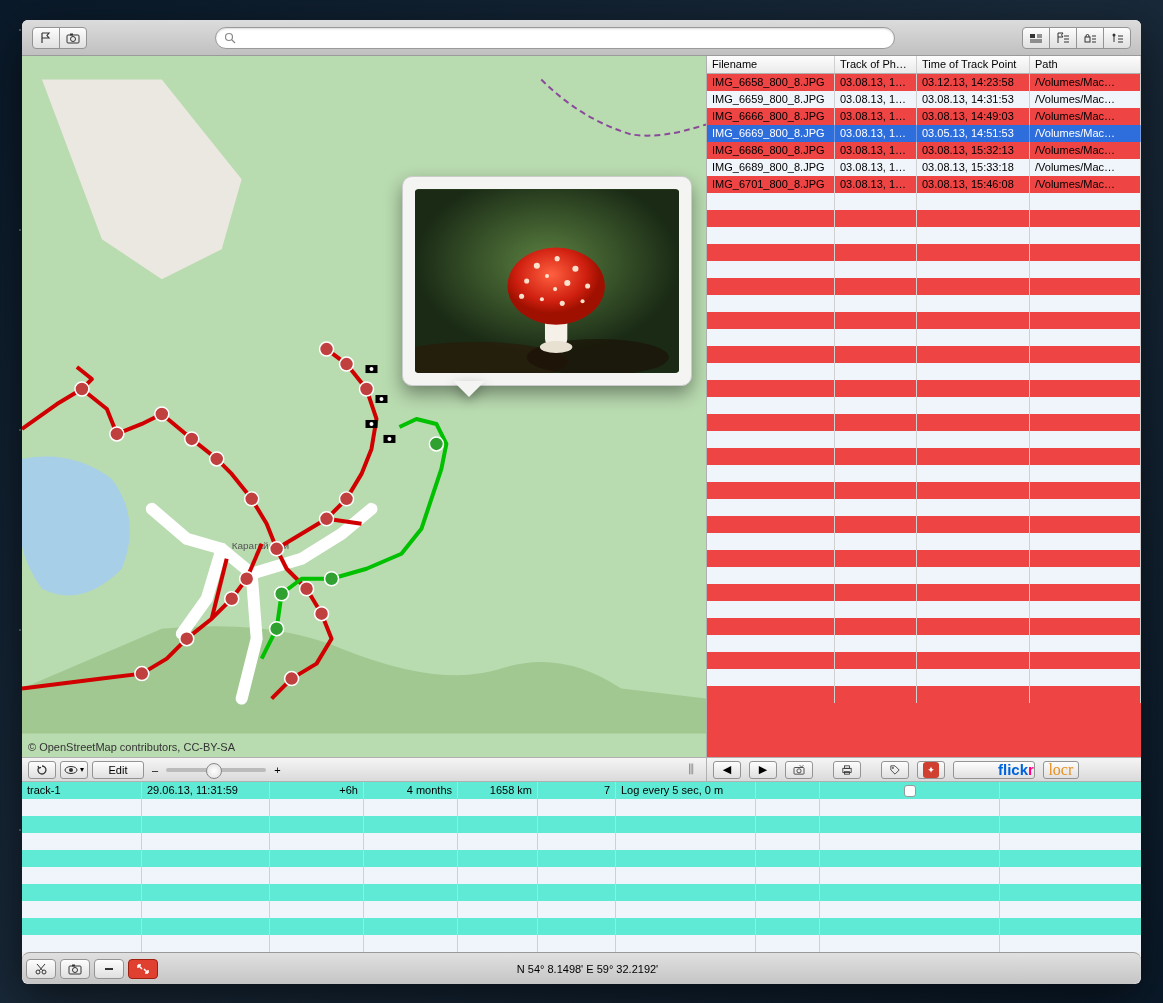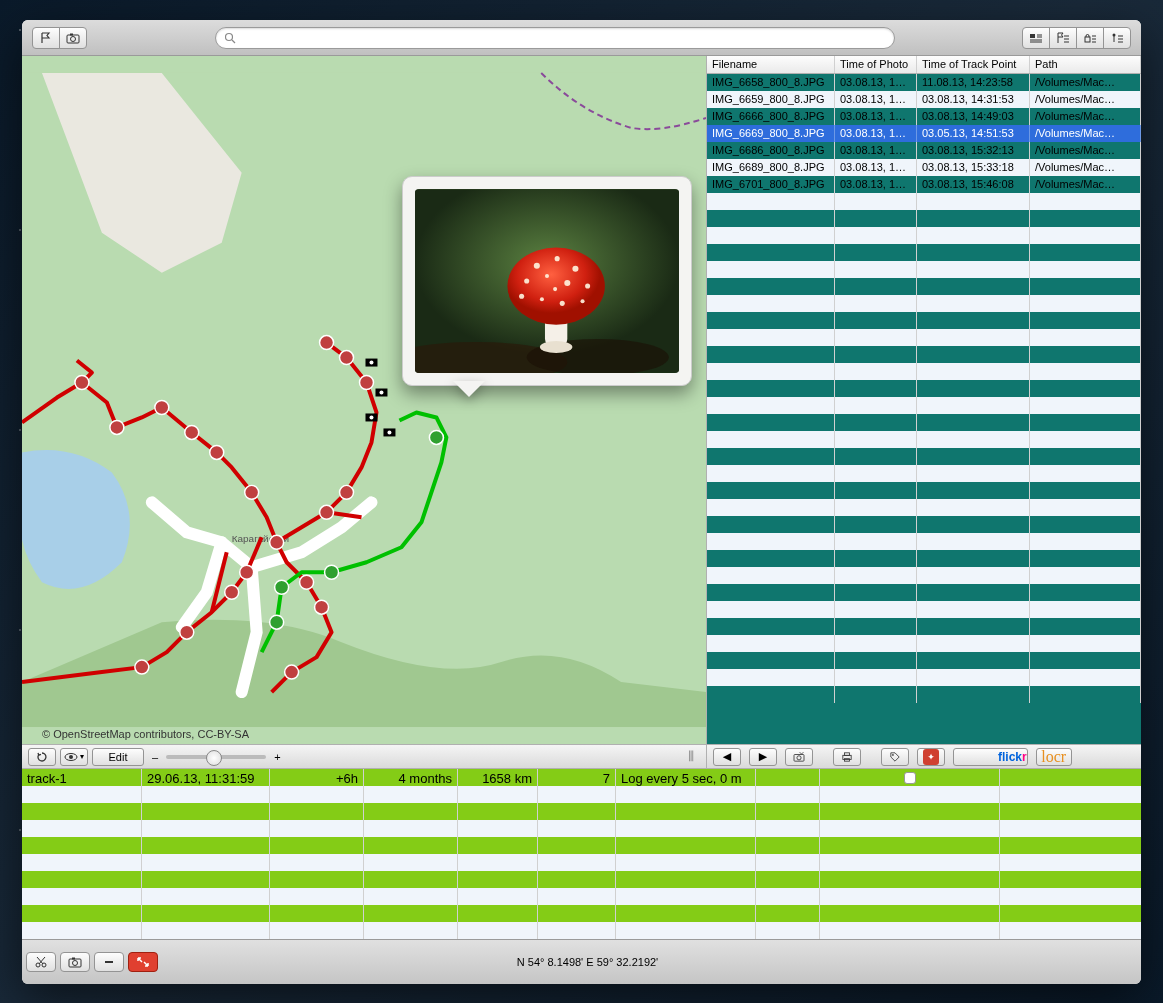--- a/index.html
+++ b/index.html
@@ -21,66 +21,66 @@
 .segbtns .tbtn:first-child { border-radius: 4px 0 0 4px; margin-left: 0; }
 .segbtns .tbtn:last-child { border-radius: 0 4px 4px 0; }
 .searchwrap { flex: 1; display: flex; justify-content: center; }
 .search { width: 680px; height: 22px; border-radius: 11px; border: 1px solid #9a9a9a; background: white; display: flex; align-items: center; padding: 0 8px; box-shadow: inset 0 1px 2px rgba(0,0,0,0.15); }
 .search svg { width: 12px; height: 12px; color: #888; }
 .search input { border: none; outline: none; flex: 1; font-size: 11px; margin-left: 6px; background: transparent; }
 .main { flex: 1; display: flex; min-height: 0; }
 .mapcol { width: 685px; display: flex; flex-direction: column; border-right: 1px solid #b0b0b0; }
 .map { flex: 1; position: relative; overflow: hidden; background: #b9dbb0; }
 .mapsvg { position: absolute; inset: 0; width: 100%; height: 100%; }
-.attrib { position: absolute; bottom: 4px; left: 20px; font-size: 11px; color: #333; }
+.attrib { position: absolute; bottom: 4px; left: 6px; font-size: 11px; color: #333; }
 .popup { position: absolute; left: 380px; top: 120px; width: 290px; height: 210px; background: #f4f4f2; border: 1px solid #ccc; border-radius: 10px; box-shadow: 0 8px 18px rgba(0,0,0,0.4); padding: 12px; }
 .popup::after { content: ''; position: absolute; bottom: -28px; left: 50px; width: 0; height: 0; border: 16px solid transparent; border-top-color: #f4f4f2; filter: drop-shadow(0 4px 6px rgba(0,0,0,0.3)); }
 .mushimg { width: 100%; height: 100%; border-radius: 4px; overflow: hidden; position: relative; background: linear-gradient(#2a4020, #1a3015); }
 .mushsvg { width: 100%; height: 100%; }
-.sidecol { flex: 1; display: flex; flex-direction: column; background: #0f766e; }
+.sidecol { flex: 1; display: flex; flex-direction: column; background: #ef4444; }
 .thead { display: flex; height: 18px; background: linear-gradient(#fdfdfd, #eaeaea); border-bottom: 1px solid #b0b0b0; font-size: 11px; }
 .thead > div, .trow > div { border-right: 1px solid #d0d0d0; padding: 2px 5px; overflow: hidden; text-overflow: ellipsis; white-space: nowrap; }
 .c-fname { width: 128px; }
 .c-tphoto { width: 82px; }
 .c-ttrack { width: 113px; }
 .c-path { flex: 1; }
 .tbody { flex: 1; overflow: auto; font-size: 11px; }
 .trow { display: flex; height: 17px; }
 .trow:nth-child(even) { background: #f0f5fb; }
 .trow.selected { background: #2e6ddc; color: white; }
 .trow.selected > div { border-right-color: rgba(255,255,255,0.3); }
 .mapbar { height: 24px; background: linear-gradient(#f5f5f5, #dadada); border-top: 1px solid #b0b0b0; display: flex; align-items: center; padding: 0 6px; gap: 0; font-size: 11px; }
 .smallbtn { height: 18px; min-width: 28px; background: linear-gradient(#fdfdfd,#e0e0e0); border: 1px solid #949494; border-radius: 3px; display: flex; align-items: center; justify-content: center; margin-left: 4px; font-size: 11px; }
 .smallbtn:first-child { margin-left: 0; }
 .zoomslider { display: flex; align-items: center; gap: 8px; margin-left: 8px; flex: 1; }
 .slider { width: 100px; height: 4px; background: #bbb; border-radius: 2px; position: relative; }
 .slider::after { content: ''; position: absolute; left: 40%; top: -5px; width: 14px; height: 14px; background: radial-gradient(#fff,#ddd); border: 1px solid #888; border-radius: 50%; }
 .sidebar { height: 24px; background: linear-gradient(#f5f5f5,#dadada); border-top: 1px solid #b0b0b0; display: flex; align-items: center; padding: 0 6px; gap: 4px; }
 .sidebar .smallbtn svg { width: 12px; height: 10px; }
-.flickr { font-family: Arial; font-weight: bold; font-size: 12px; margin-left: 44px; }
+.flickr { font-family: Arial; font-weight: bold; font-size: 15px; margin-left: 44px; }
 .flickr .fb { color: #0063dc; } .flickr .fp { color: #ff0084; }
 .locr { font-family: serif; font-size: 16px; color: #e89020; }
 .gpicon { width: 16px; height: 16px; background: #d04030; border-radius: 3px; display: flex; align-items: center; justify-content: center; color: white; font-size: 9px; }
 .bottomarea { display: flex; flex-direction: column; border-top: 1px solid #b0b0b0; }
 .bthead { display: flex; height: 18px; background: linear-gradient(#fdfdfd,#eaeaea); border-bottom: 1px solid #b0b0b0; font-size: 11px; }
 .bthead > div, .btr > div { border-right: 1px solid #d0d0d0; padding: 2px 5px; overflow: hidden; text-overflow: ellipsis; white-space: nowrap; }
 .bc-name { width: 120px; }
 .bc-time { width: 128px; }
 .bc-tz { width: 94px; text-align: right; }
 .bc-dur { width: 94px; text-align: right; }
 .bc-len { width: 80px; text-align: right; }
 .bc-pc { width: 78px; text-align: right; }
 .bc-desc { width: 140px; }
 .bc-tags { width: 64px; }
 .bc-sync { width: 180px; text-align: center; }
-.btbody { height: 170px; overflow: auto; font-size: 13px; background: #84cc16; }
+.btbody { height: 170px; overflow: auto; font-size: 11px; background: #5eead4; }
 .btr { display: flex; height: 17px; }
 .btr:nth-child(even) { background: #f0f5fb; }
 .sync-cb { width: 12px; height: 12px; border: 1px solid #999; border-radius: 3px; background: white; display: inline-block; margin-top: 1px; }
-.statusbar { height: 45px; background: linear-gradient(#e0e0e0,#c5c5c5); border-top: 1px solid #9a9a9a; display: flex; align-items: center; padding: 0 4px; justify-content: space-between; font-size: 11px; }
+.statusbar { height: 32px; background: linear-gradient(#e0e0e0,#c5c5c5); border-top: 1px solid #9a9a9a; display: flex; align-items: center; padding: 0 4px; justify-content: space-between; font-size: 11px; border-radius: 8px; }
 .statusbtns { display: flex; gap: 4px; }
 .statusbar .tbtn { min-width: 30px; height: 20px; }
 .redbtn { background: #e04030; border: 1px solid #a02010; }
 .redbtn svg { fill: white; }
 .handle { width: 12px; height: 24px; display: flex; align-items: center; color: #888; font-size: 14px; letter-spacing: -2px; }
 </style>
 </head>
 <body>
 <div class="stars"></div>
 
@@ -280,29 +280,29 @@
           <div class="slider"></div>
           <span>+</span>
         </div>
         <div class="handle">⦀</div>
       </div>
     </div>
 
     <div class="sidecol">
       <div class="thead">
         <div class="c-fname">Filename</div>
-        <div class="c-tphoto">Time of Photo</div>
+        <div class="c-tphoto">Track of Photo</div>
         <div class="c-ttrack">Time of Track Point</div>
         <div class="c-path">Path</div>
       </div>
       <div class="tbody" id="photo-tbody">
           <div class="trow">
             <div class="c-fname">IMG_6658_800_8.JPG</div>
             <div class="c-tphoto">03.08.13, 1…</div>
-            <div class="c-ttrack">11.08.13, 14:23:58</div>
+            <div class="c-ttrack">03.12.13, 14:23:58</div>
             <div class="c-path">/Volumes/Mac…</div>
           </div>
           <div class="trow">
             <div class="c-fname">IMG_6659_800_8.JPG</div>
             <div class="c-tphoto">03.08.13, 1…</div>
             <div class="c-ttrack">03.08.13, 14:31:53</div>
             <div class="c-path">/Volumes/Mac…</div>
           </div>
           <div class="trow">
             <div class="c-fname">IMG_6666_800_8.JPG</div>

